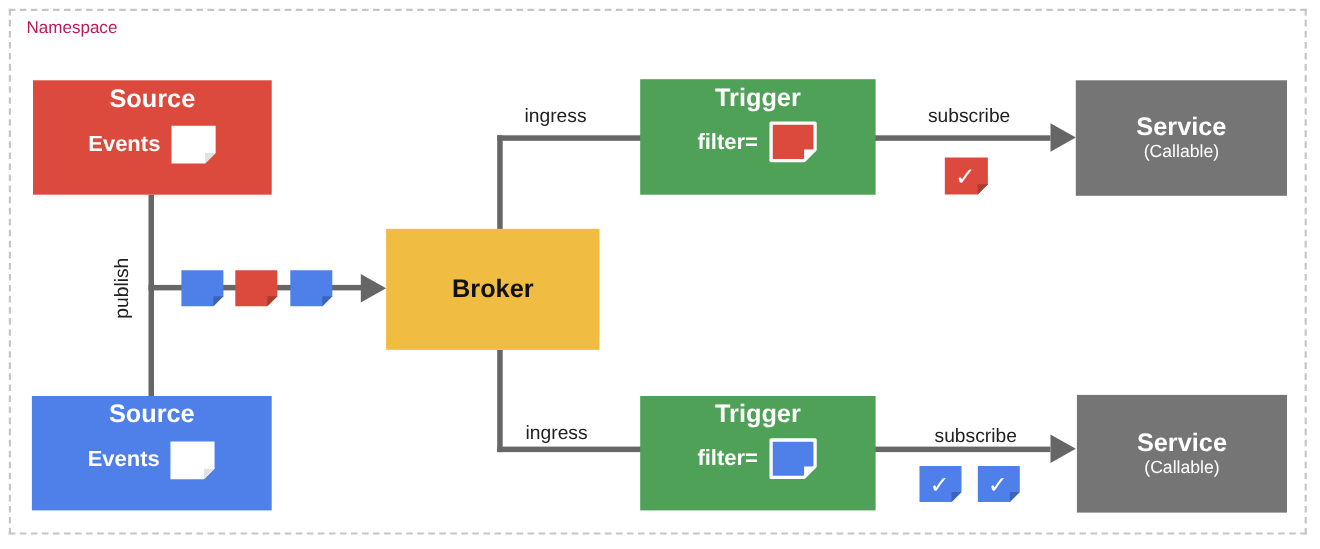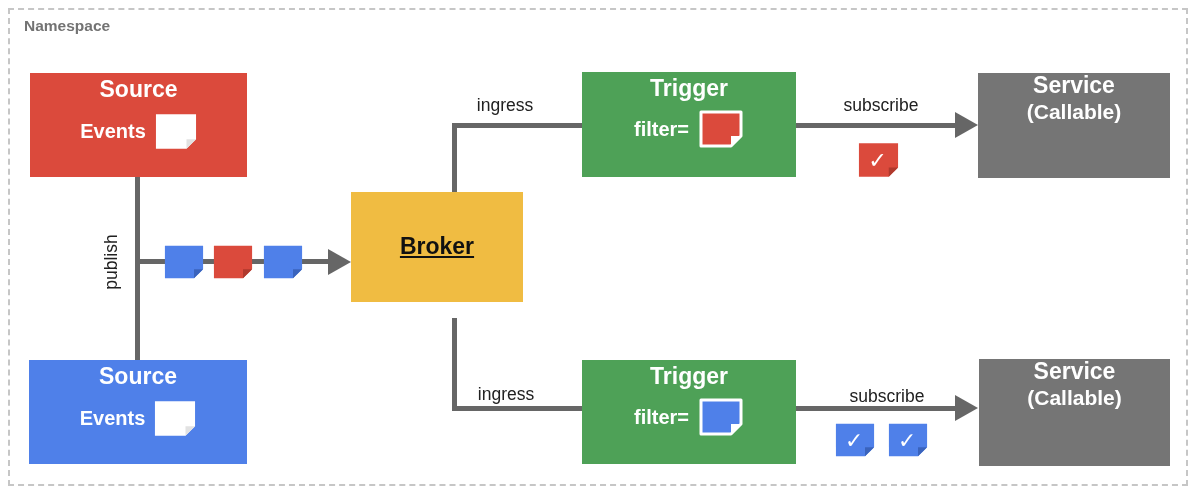--- a/index.html
+++ b/index.html
@@ -5,28 +5,28 @@
   html,body{margin:0;padding:0;background:#fff;}
   .canvas{
     position:relative;width:1200px;height:499px;background:#ffffff;
     font-family:"Liberation Sans","DejaVu Sans",sans-serif;overflow:hidden;
   }
   .ns-frame{
     position:absolute;left:8px;top:8px;width:1180px;height:478px;
     border:2px dashed var(--ns_border);box-sizing:border-box;background:#fff;
   }
   .ns-label{
-    position:absolute;left:24px;top:17px;font-size:15.5px;font-weight:bold;color:#737373;
+    position:absolute;left:24px;top:17px;font-size:15.5px;font-weight:normal;color:#be185d;
   }
   .box{position:absolute;box-sizing:border-box;color:#fff;text-align:center;}
   .box-title{display:block;font-size:23px;font-weight:bold;line-height:1.1;}
   .box-row{display:flex;align-items:center;justify-content:center;gap:9px;margin-top:11px;}
   .box-sub{font-size:20px;font-weight:bold;}
-  .service{display:flex;flex-direction:column;align-items:center;}
-  .service-sub{font-size:21px;font-weight:bold;margin-top:2px;}
+  .service{display:flex;flex-direction:column;align-items:center;justify-content:center;}
+  .service-sub{font-size:16px;font-weight:normal;margin-top:2px;}
   .pad-top{padding-top:4px;}
   .broker{display:flex;align-items:center;justify-content:center;color:#111;}
   .hline,.vline{position:absolute;background:var(--line);}
   .arrow-right{
     position:absolute;width:0;height:0;
     border-top:13px solid transparent;border-bottom:13px solid transparent;
     border-left:23px solid var(--line);
   }
   .edge-label{
     position:absolute;font-size:17.5px;color:#212121;white-space:nowrap;
@@ -128,21 +128,21 @@
       <span class="box-sub">Events</span>
       <span class="inline-note" style="width:42px;height:37px;">
         <svg viewBox="0 0 44 38">
             <path d="M1 1 H43 V27 L33 37 H1 Z" fill="#ffffff"></path>
             <path d="M43 27 L33 37 L33 27 Z" style="fill:var(--white_fold)"></path>
           </svg>
       </span>
     </div>
   </div>
 
-  <div class="box broker" style="left:351px;top:192px;width:172px;height:110px;background:var(--yellow);text-decoration:underline;">
+  <div class="box broker" style="left:351px;top:208px;width:194px;height:110px;background:var(--yellow);">
     <span class="box-title">Broker</span>
   </div>
 
   <div class="box pad-top" style="left:582px;top:72px;width:214px;height:105px;background:var(--green);">
     <span class="box-title">Trigger</span>
     <div class="box-row" style="margin-top:8px;">
       <span class="box-sub">filter=</span>
       <span class="inline-note" style="width:46px;height:40px;">
         <svg viewBox="0 0 46 40">
             <path d="M3 3 H43 V27 L33 37 H3 Z" style="fill:var(--red);stroke:#ffffff;stroke-width:3;stroke-linejoin:round"></path>

